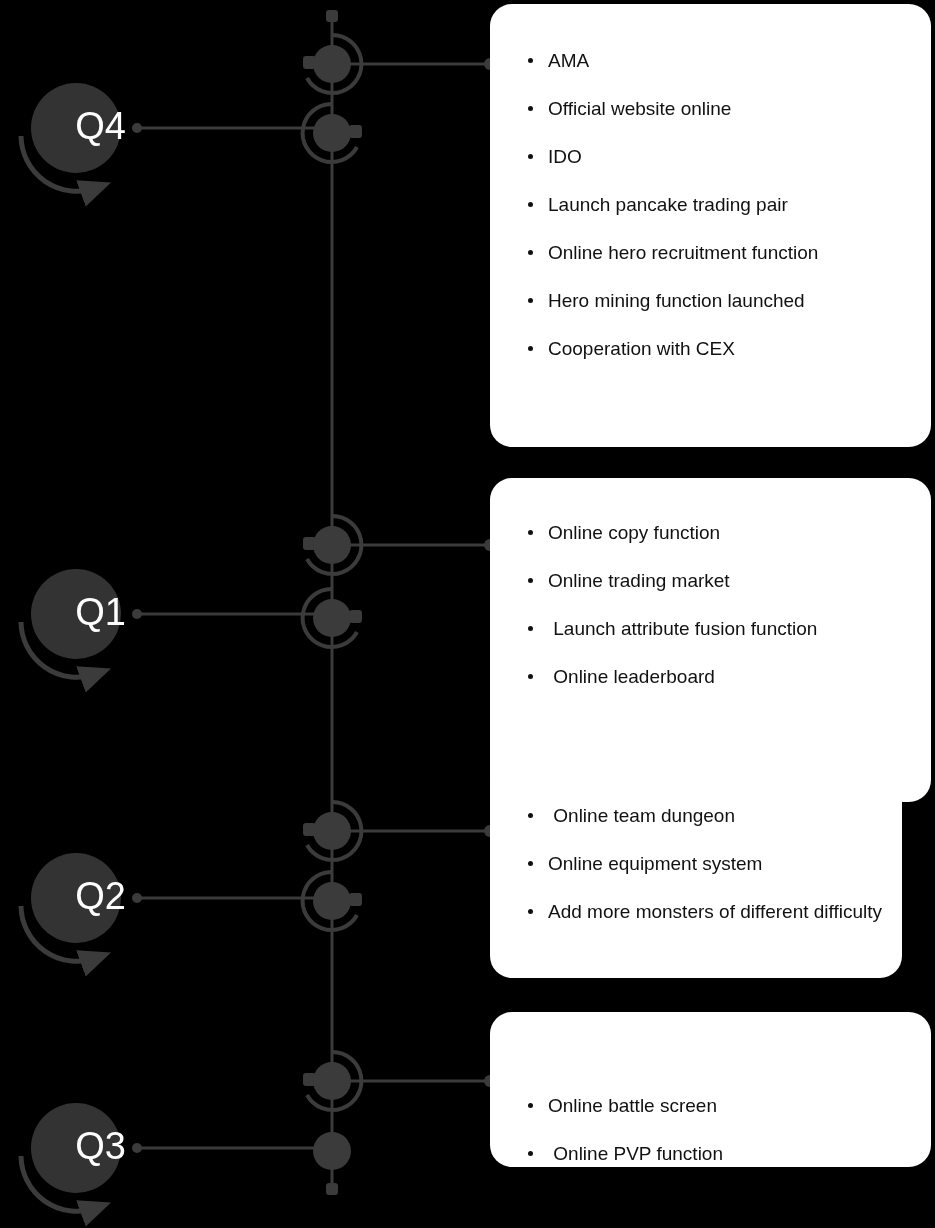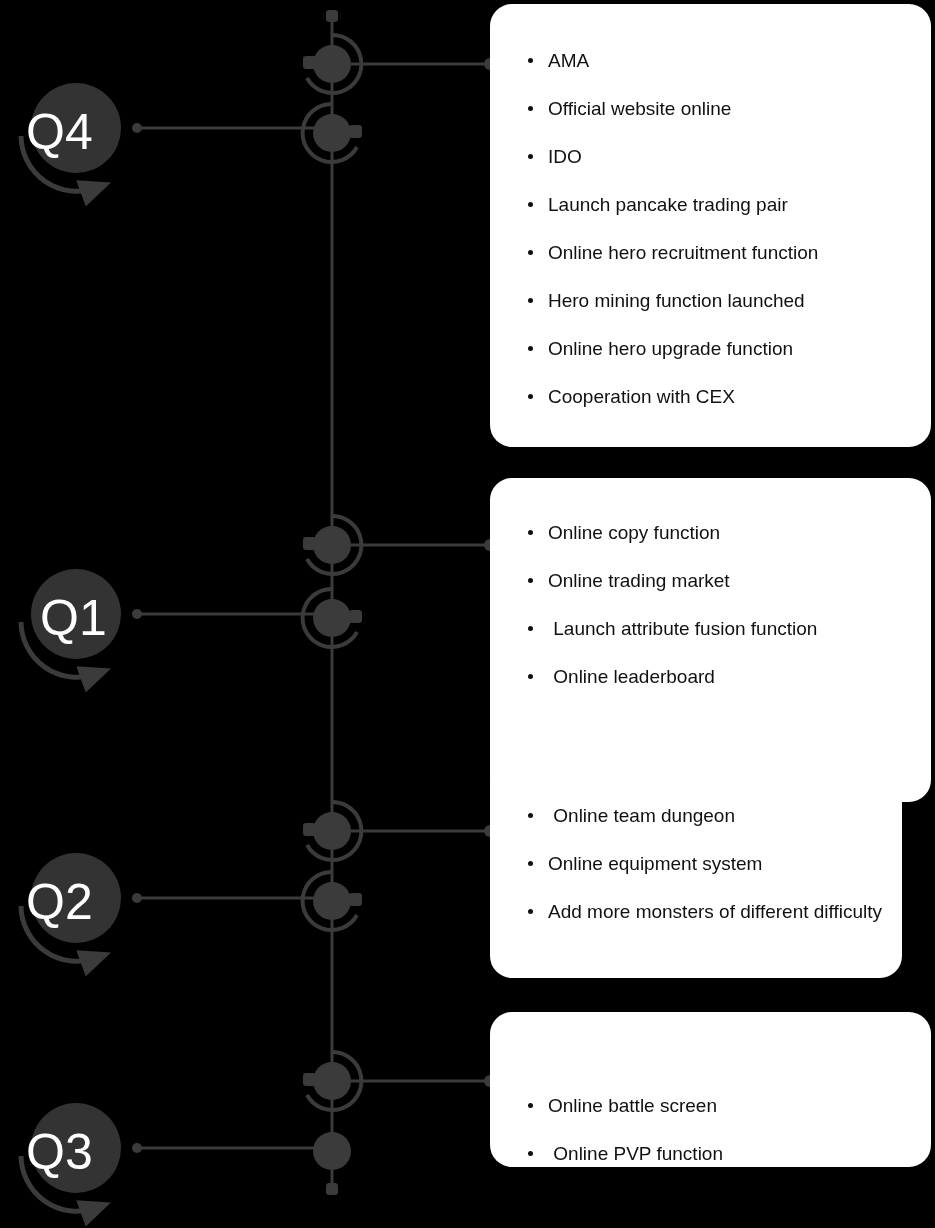--- a/index.html
+++ b/index.html
@@ -25,24 +25,24 @@
     position: absolute;
     left: 0;
     top: 0;
     width: 935px;
     height: 1228px;
     pointer-events: none;
   }
   .quarter-label {
     position: absolute;
     font-family: "Liberation Sans", sans-serif;
-    font-size: 50px;
+    font-size: 38px;
     font-weight: 400;
     color: #ffffff;
-    text-align: left;
+    text-align: right;
     width: 100px;
     line-height: 1;
     letter-spacing: 0px;
   }
   .card {
     position: absolute;
     background: #ffffff;
     border-radius: 22px;
     box-sizing: border-box;
     overflow: hidden;
@@ -193,33 +193,32 @@
       <circle cx="76" cy="898" r="45" fill="#333333"></circle>
     </g>
 
     <g>
       <path d="M 21 1156 A 56 56 0 0 0 96 1208" fill="none" stroke="#3b3b3b" stroke-width="5" marker-end="url(#arrowhead)"></path>
       <circle cx="76" cy="1148" r="45" fill="#333333"></circle>
     </g>
   </svg>
 
   <div class="quarter-label" style="left:26px; top:107px;">Q4</div>
-  <div class="quarter-label" style="left:40px; top:593px;">Q1</div>
+  <div class="quarter-label" style="left:26px; top:593px;">Q1</div>
   <div class="quarter-label" style="left:26px; top:877px;">Q2</div>
   <div class="quarter-label" style="left:26px; top:1127px;">Q3</div>
 
   <div class="card" style="left:490px; top:4px; width:441px; height:443px;">
     <ul class="card-list" style="top:43px;">
       <li class="card-item">AMA</li>
       <li class="card-item">Official website online</li>
       <li class="card-item">IDO</li>
       <li class="card-item">Launch pancake trading pair</li>
       <li class="card-item">Online hero recruitment function</li>
       <li class="card-item">Hero mining function launched</li>
-      <li class="card-item">Online hero upgrade function</li>
       <li class="card-item">Cooperation with CEX</li>
     </ul>
   </div>
 
   <div class="card" style="left:490px; top:478px; width:441px; height:324px;">
     <ul class="card-list" style="top:41px;">
       <li class="card-item">Online copy function</li>
       <li class="card-item">Online trading market</li>
       <li class="card-item"> Launch attribute fusion function</li>
       <li class="card-item"> Online leaderboard</li>

